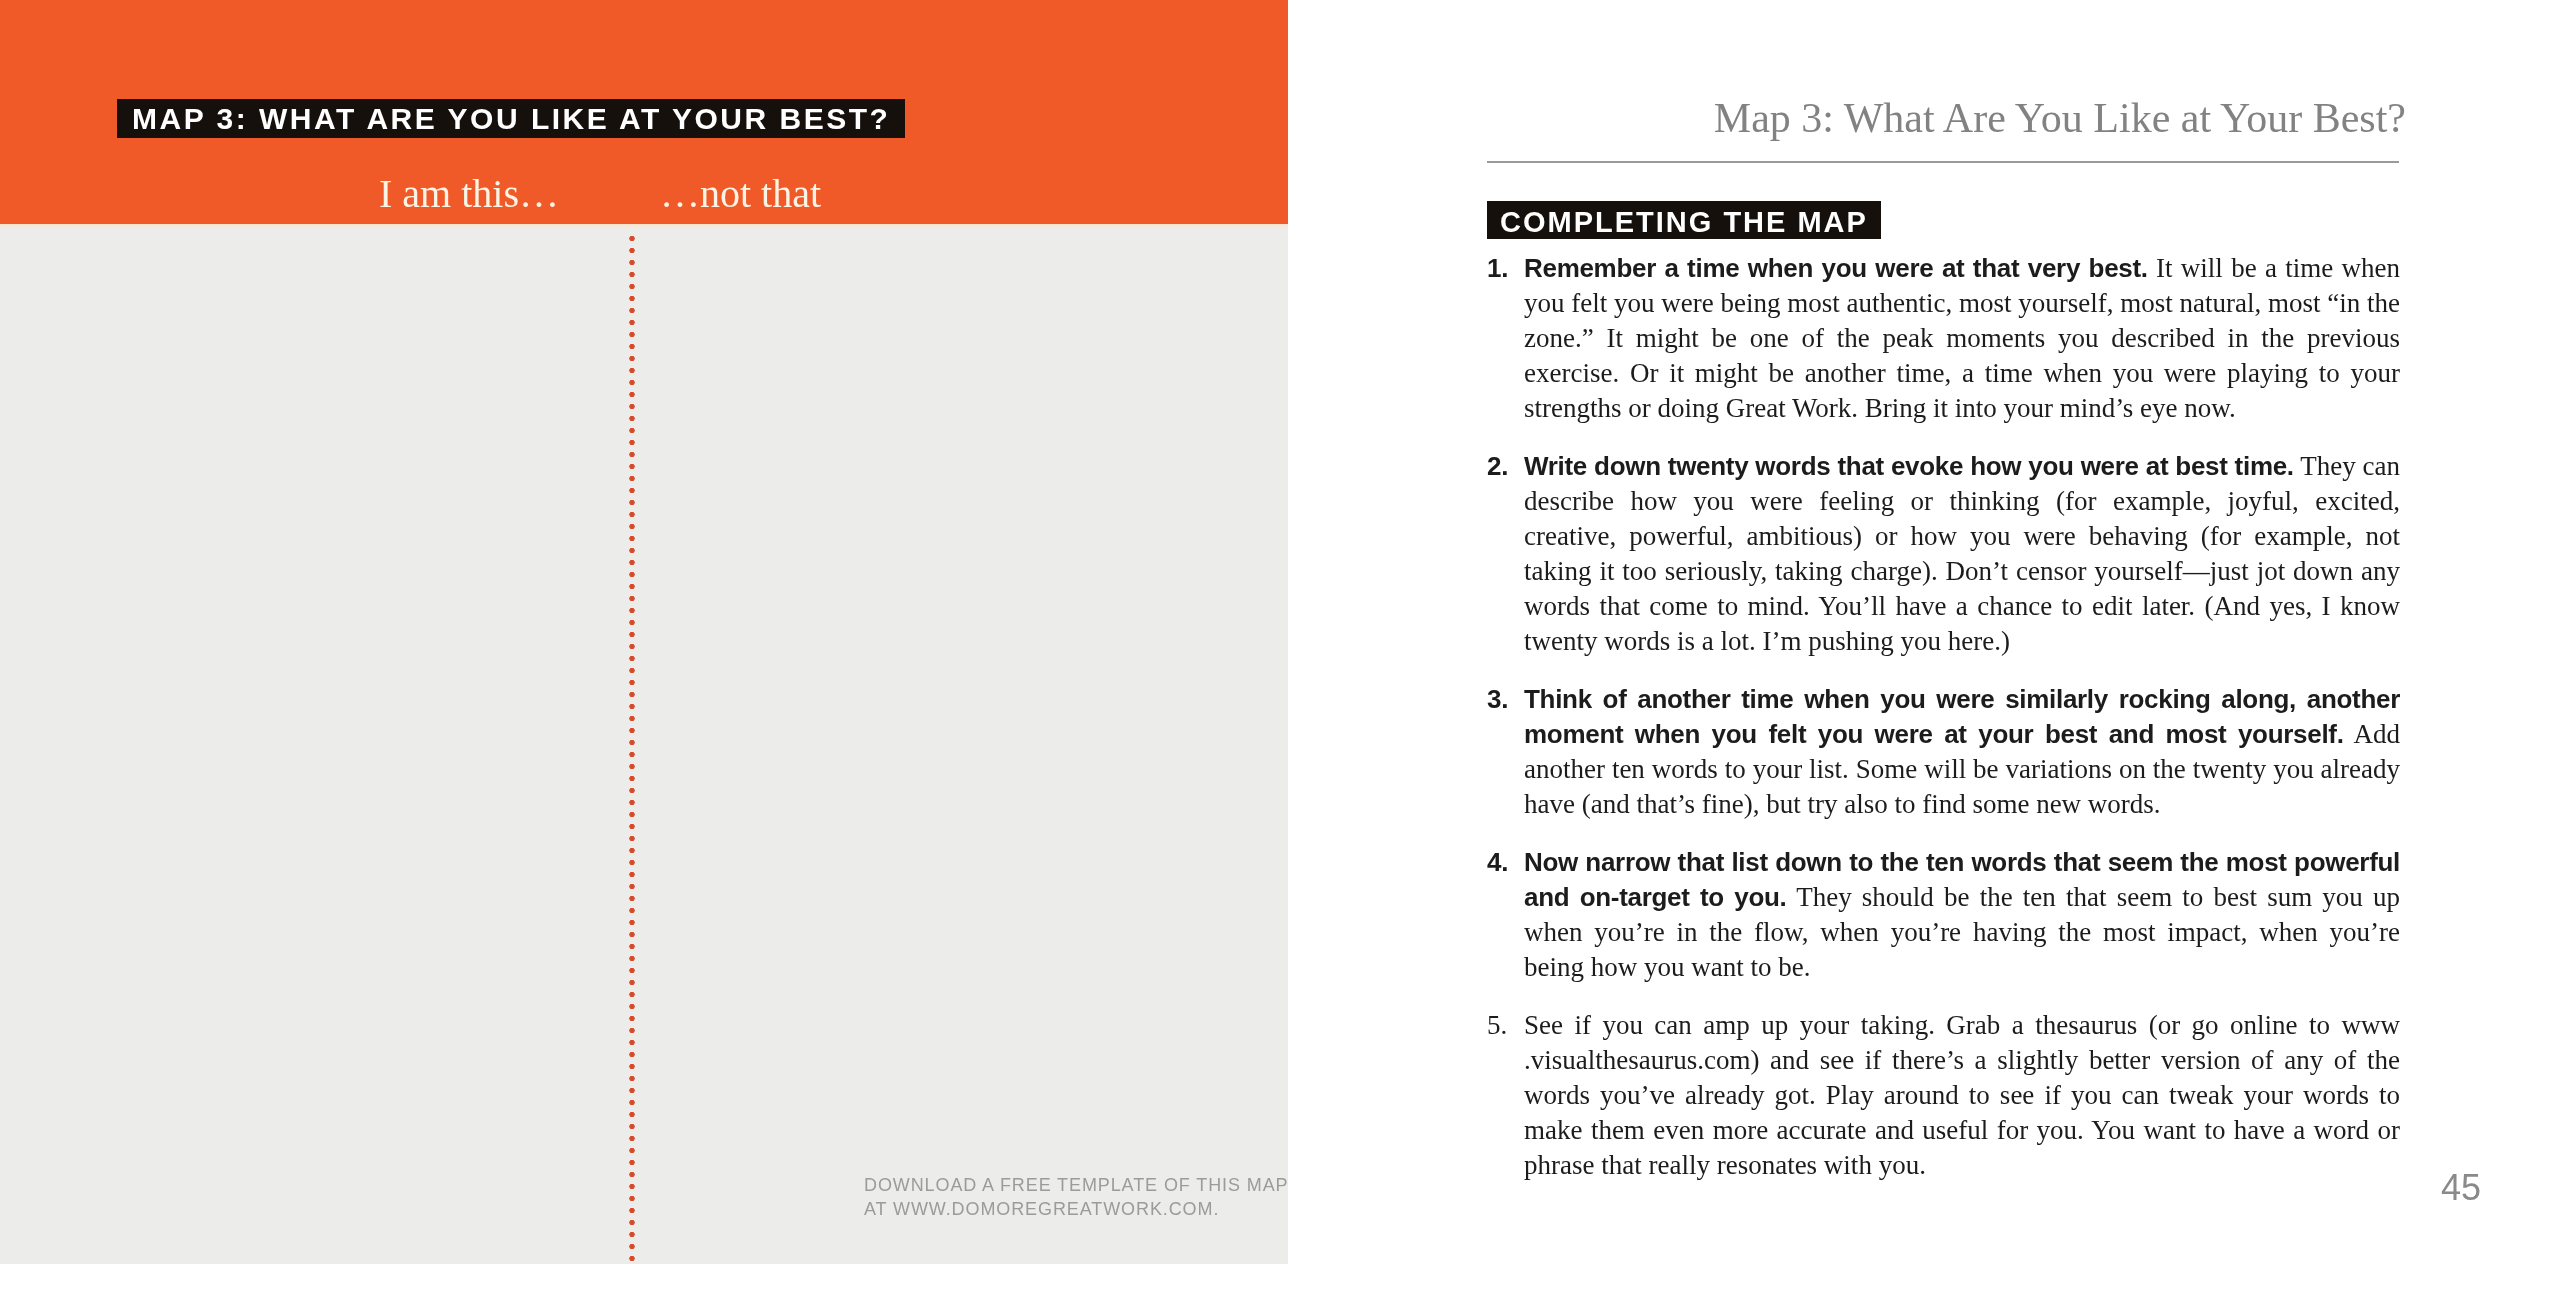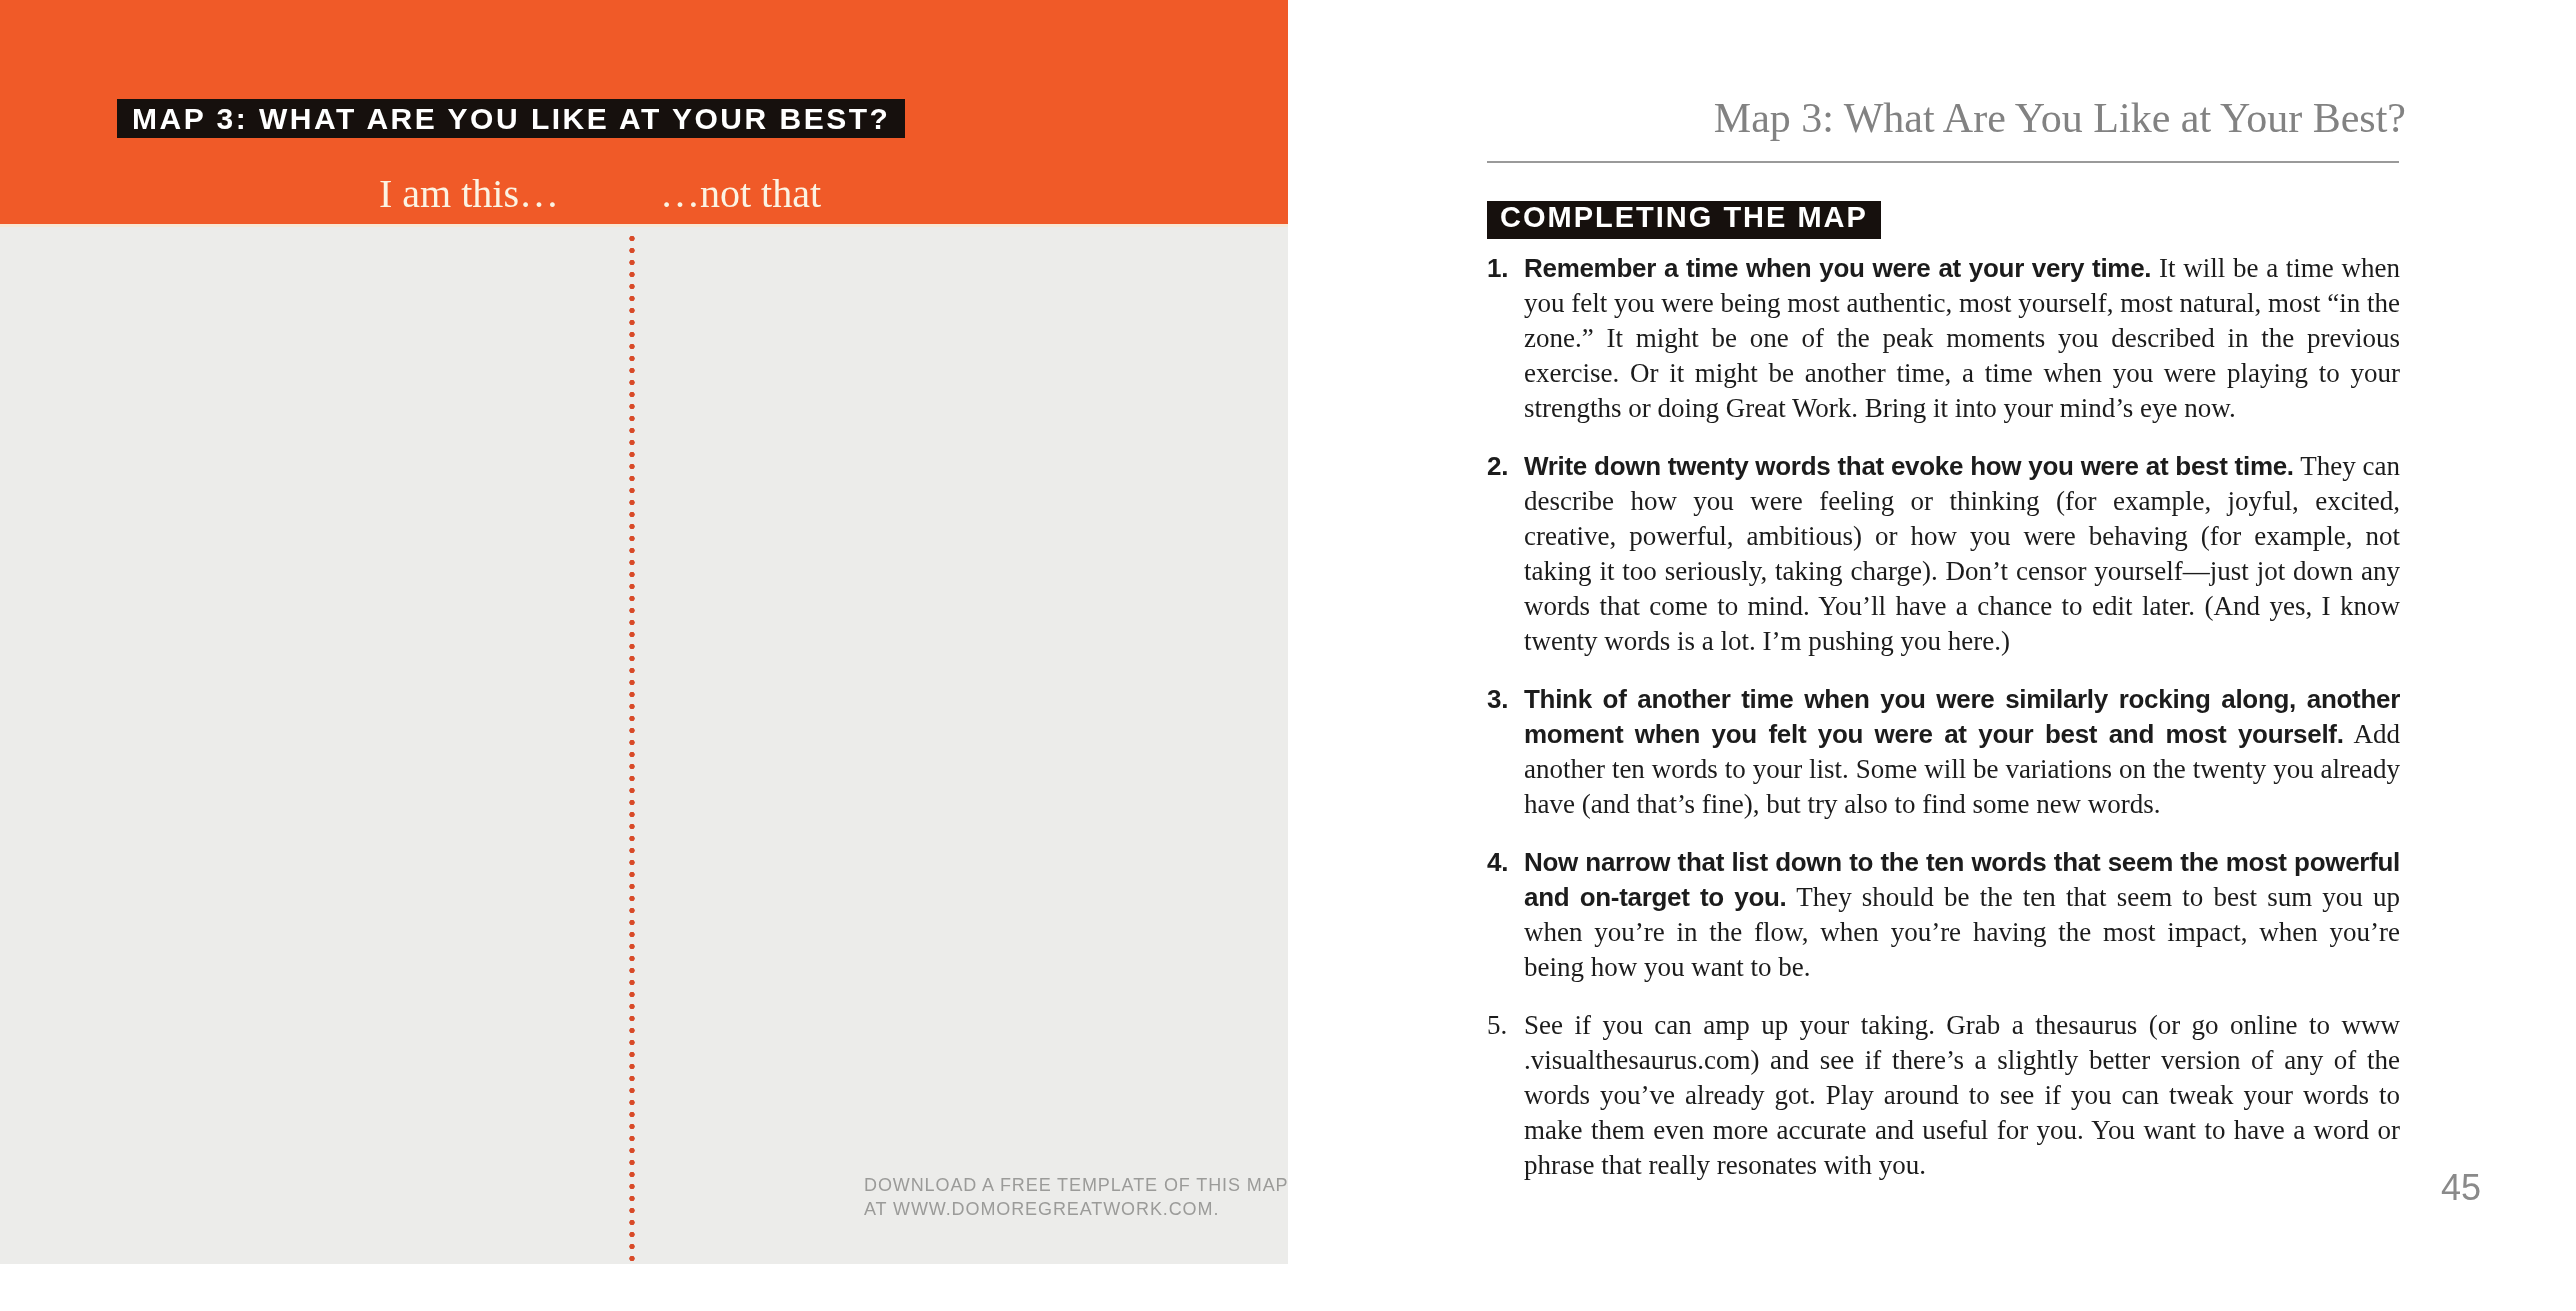--- a/index.html
+++ b/index.html
@@ -56,21 +56,21 @@
   }
   .title-rule {
     position:absolute; left:199px; right:177px; top:161px; height:2px;
     background:#9A9A9A;
   }
   .section-banner {
     position:absolute; left:199px; top:201px; height:38px;
     background:#16100D; color:#FFFFFF;
     font-family:"Liberation Sans", sans-serif; font-weight:bold;
     font-size:29px; letter-spacing:2px; white-space:nowrap;
-    display:flex; align-items:flex-start; padding:0 13px;
+    display:flex; align-items:flex-end; padding:0 13px;
   }
   .steps {
     position:absolute; left:199px; top:251px; width:913px;
   }
   .step {
     position:relative; padding-left:37px; margin-bottom:23px;
     text-align:justify; font-size:27px; line-height:35px; color:#1C1C1C;
   }
   .step .num { position:absolute; left:0; top:0; }
   .num-sans, .lead-sans {
@@ -108,21 +108,21 @@
   <div class="page-right">
     <div class="chapter-title">Map 3: What Are You Like at Your Best?</div>
     <div class="title-rule"></div>
     <div class="section-banner">
       <span>COMPLETING THE MAP</span>
     </div>
 
     <div class="steps">
       <div class="step">
         <span class="num num-sans">1.</span>
-        <span class="lead-sans">Remember a time when you were at your very time.</span>
+        <span class="lead-sans">Remember a time when you were at that very best.</span>
         <span>It will be a time when you felt you were being most authentic, most yourself, most natural, most “in the zone.” It might be one of the peak moments you described in the previous exercise. Or it might be another time, a time when you were playing to your strengths or doing Great Work. Bring it into your mind’s eye now.</span>
       </div>
       <div class="step">
         <span class="num num-sans">2.</span>
         <span class="lead-sans">Write down twenty words that evoke how you were at best time.</span>
         <span>They can describe how you were feeling or thinking (for example, joyful, excited, creative, powerful, ambitious) or how you were behaving (for example, not taking it too seriously, taking charge). Don’t censor yourself—just jot down any words that come to mind. You’ll have a chance to edit later. (And yes, I know twenty words is a lot. I’m pushing you here.)</span>
       </div>
       <div class="step">
         <span class="num num-sans">3.</span>
         <span class="lead-sans">Think of another time when you were similarly rocking along, another moment when you felt you were at your best and most yourself.</span>

